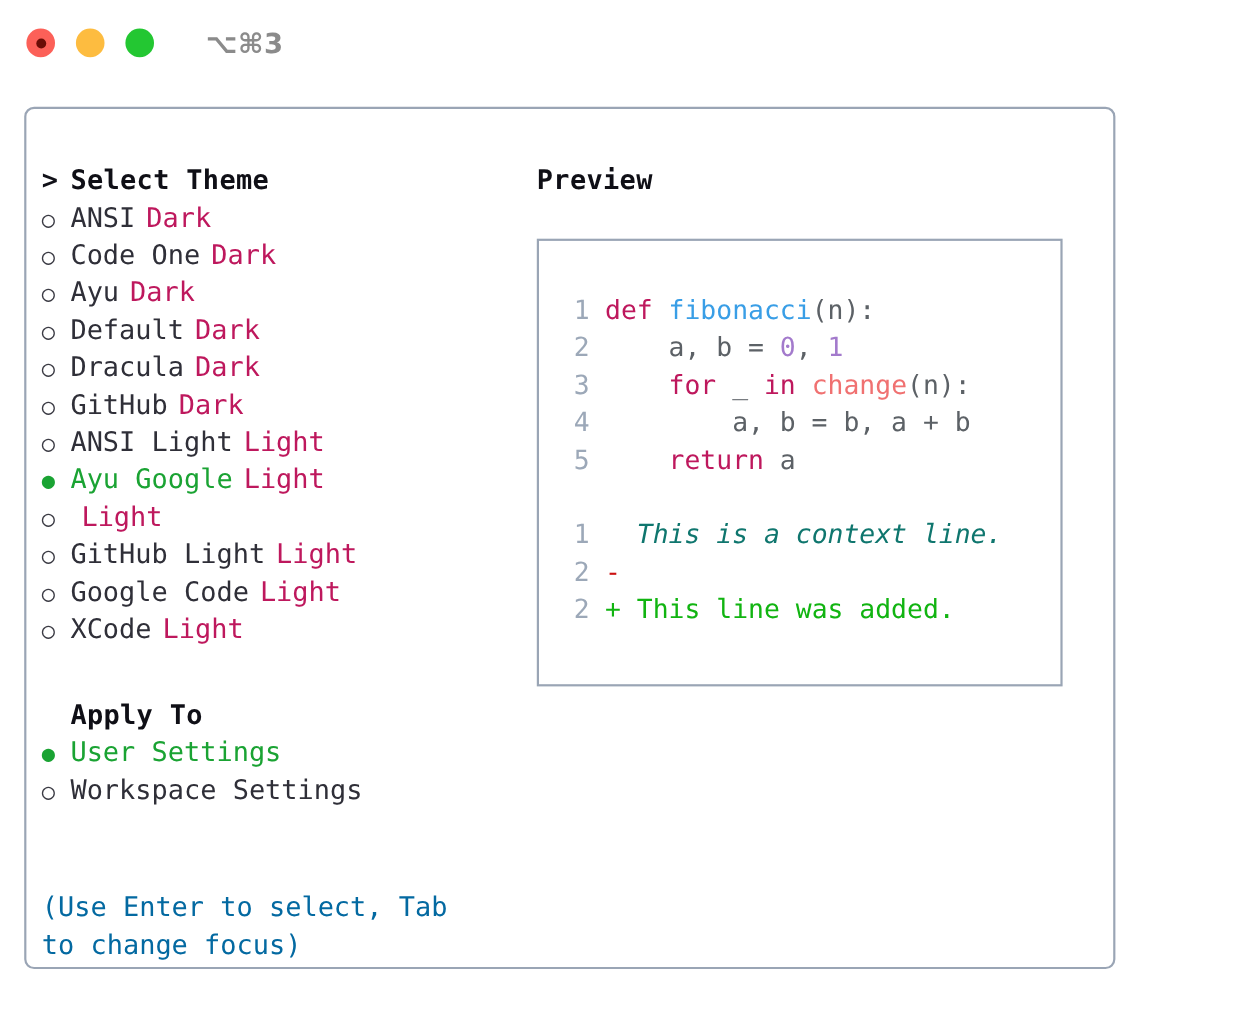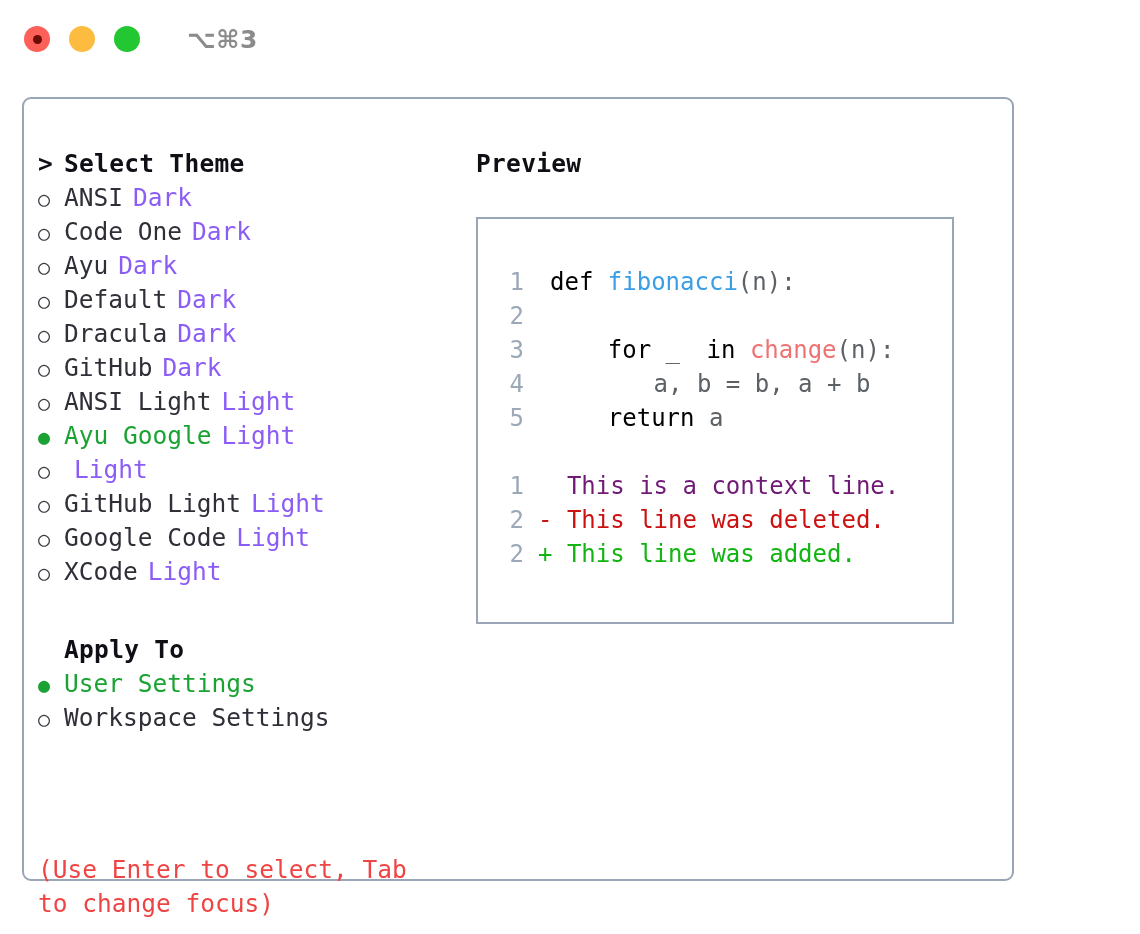--- a/index.html
+++ b/index.html
@@ -110,40 +110,39 @@
   }
   .marker.caret   { color: #111118; font-weight: 700; }
   .marker.hollow  { color: #3b3b44; font-size: 20px; }
   .marker.filled  { color: #1aa333; font-size: 20px; }
   .marker.blank   { color: transparent; }
 
   .label        { color: #2f2f38; }
   .label.header { font-weight: 700; color: #0f0f16; letter-spacing: 0.3px; }
   .label.sel    { color: #1aa333; }
   .tag {
-    color: #8b5cf6;
+    color: #be185d;
     margin-left: 10px;
   }
   .spacer-md { height: 44px; }
 
   .hint {
     position: absolute;
     left: 14px;
     top: 709px;
     width: 410px;
     font-size: 24.5px;
     line-height: 34px;
-    color: #ef4444;
-    margin-top: 45px;
+    color: #0369a1;
   }
 
   
   .right-col {
     position: absolute;
-    left: 452px;
+    left: 464px;
     top: 48px;
     width: 500px;
   }
   .preview-title {
     font-size: 24.5px;
     font-weight: 700;
     color: #0f0f16;
     line-height: 34px;
     letter-spacing: 0.3px;
   }
@@ -166,28 +165,28 @@
   }
   .gutter {
     flex: 0 0 30px;
     width: 30px;
     text-align: right;
     color: #9ca8b8;
     margin-right: 14px;
   }
   .code-text { color: #5c6166; }
 
-  .tok-kw   { color: #000000; margin-left: 12px; }
+  .tok-kw   { color: #be185d; }
   .tok-fn   { color: #399ee6; }
   .tok-num  { color: #a37acc; }
   .tok-call { color: #f07171; }
   .tok-pl   { color: #5c6166; }
 
   .diff-gap { height: 34px; }
-  .diff-ctx { color: #701a75; }
+  .diff-ctx { color: #0f766e; font-style: italic; }
   .diff-del { color: #cc1111; }
   .diff-add { color: #11b411; }
 </style>
 </head>
 <body>
 
 <div id="app">
 
   <div class="titlebar">
     <div class="dots">
@@ -237,29 +236,29 @@
       </div>
 
       <div class="hint">(Use Enter to select, Tab to change focus)</div>
 
       <div class="right-col">
         <div class="preview-title">Preview</div>
 
         <div class="preview-box">
           <div id="code-lines">
               <div class="code-line"><span class="gutter">1</span><span class="code-text"><span class="tok-kw">def </span><span class="tok-fn">fibonacci</span><span class="tok-pl">(n):</span></span></div>
-              <div class="code-line"><span class="gutter">2</span></div>
+              <div class="code-line"><span class="gutter">2</span><span class="code-text"><span class="tok-pl">    a, b = </span><span class="tok-num">0</span><span class="tok-pl">, </span><span class="tok-num">1</span></span></div>
               <div class="code-line"><span class="gutter">3</span><span class="code-text"><span class="tok-pl">    </span><span class="tok-kw">for</span><span class="tok-pl"> _ </span><span class="tok-kw">in</span><span class="tok-pl"> </span><span class="tok-call">change</span><span class="tok-pl">(n):</span></span></div>
               <div class="code-line"><span class="gutter">4</span><span class="code-text"><span class="tok-pl">        a, b = b, a + b</span></span></div>
               <div class="code-line"><span class="gutter">5</span><span class="code-text"><span class="tok-pl">    </span><span class="tok-kw">return</span><span class="tok-pl"> a</span></span></div>
             </div>
           <div class="diff-gap"></div>
           <div id="diff-lines">
               <div class="code-line"><span class="gutter">1</span><span class="diff-ctx"> </span><span> </span><span class="diff-ctx">This is a context line.</span></div>
-              <div class="code-line"><span class="gutter">2</span><span class="diff-del">-</span><span> </span><span class="diff-del">This line was deleted.</span></div>
+              <div class="code-line"><span class="gutter">2</span><span class="diff-del">-</span><span> </span></div>
               <div class="code-line"><span class="gutter">2</span><span class="diff-add">+</span><span> </span><span class="diff-add">This line was added.</span></div>
             </div>
         </div>
       </div>
 
     </div>
   </div>
 </div>
 
 </body></html>

